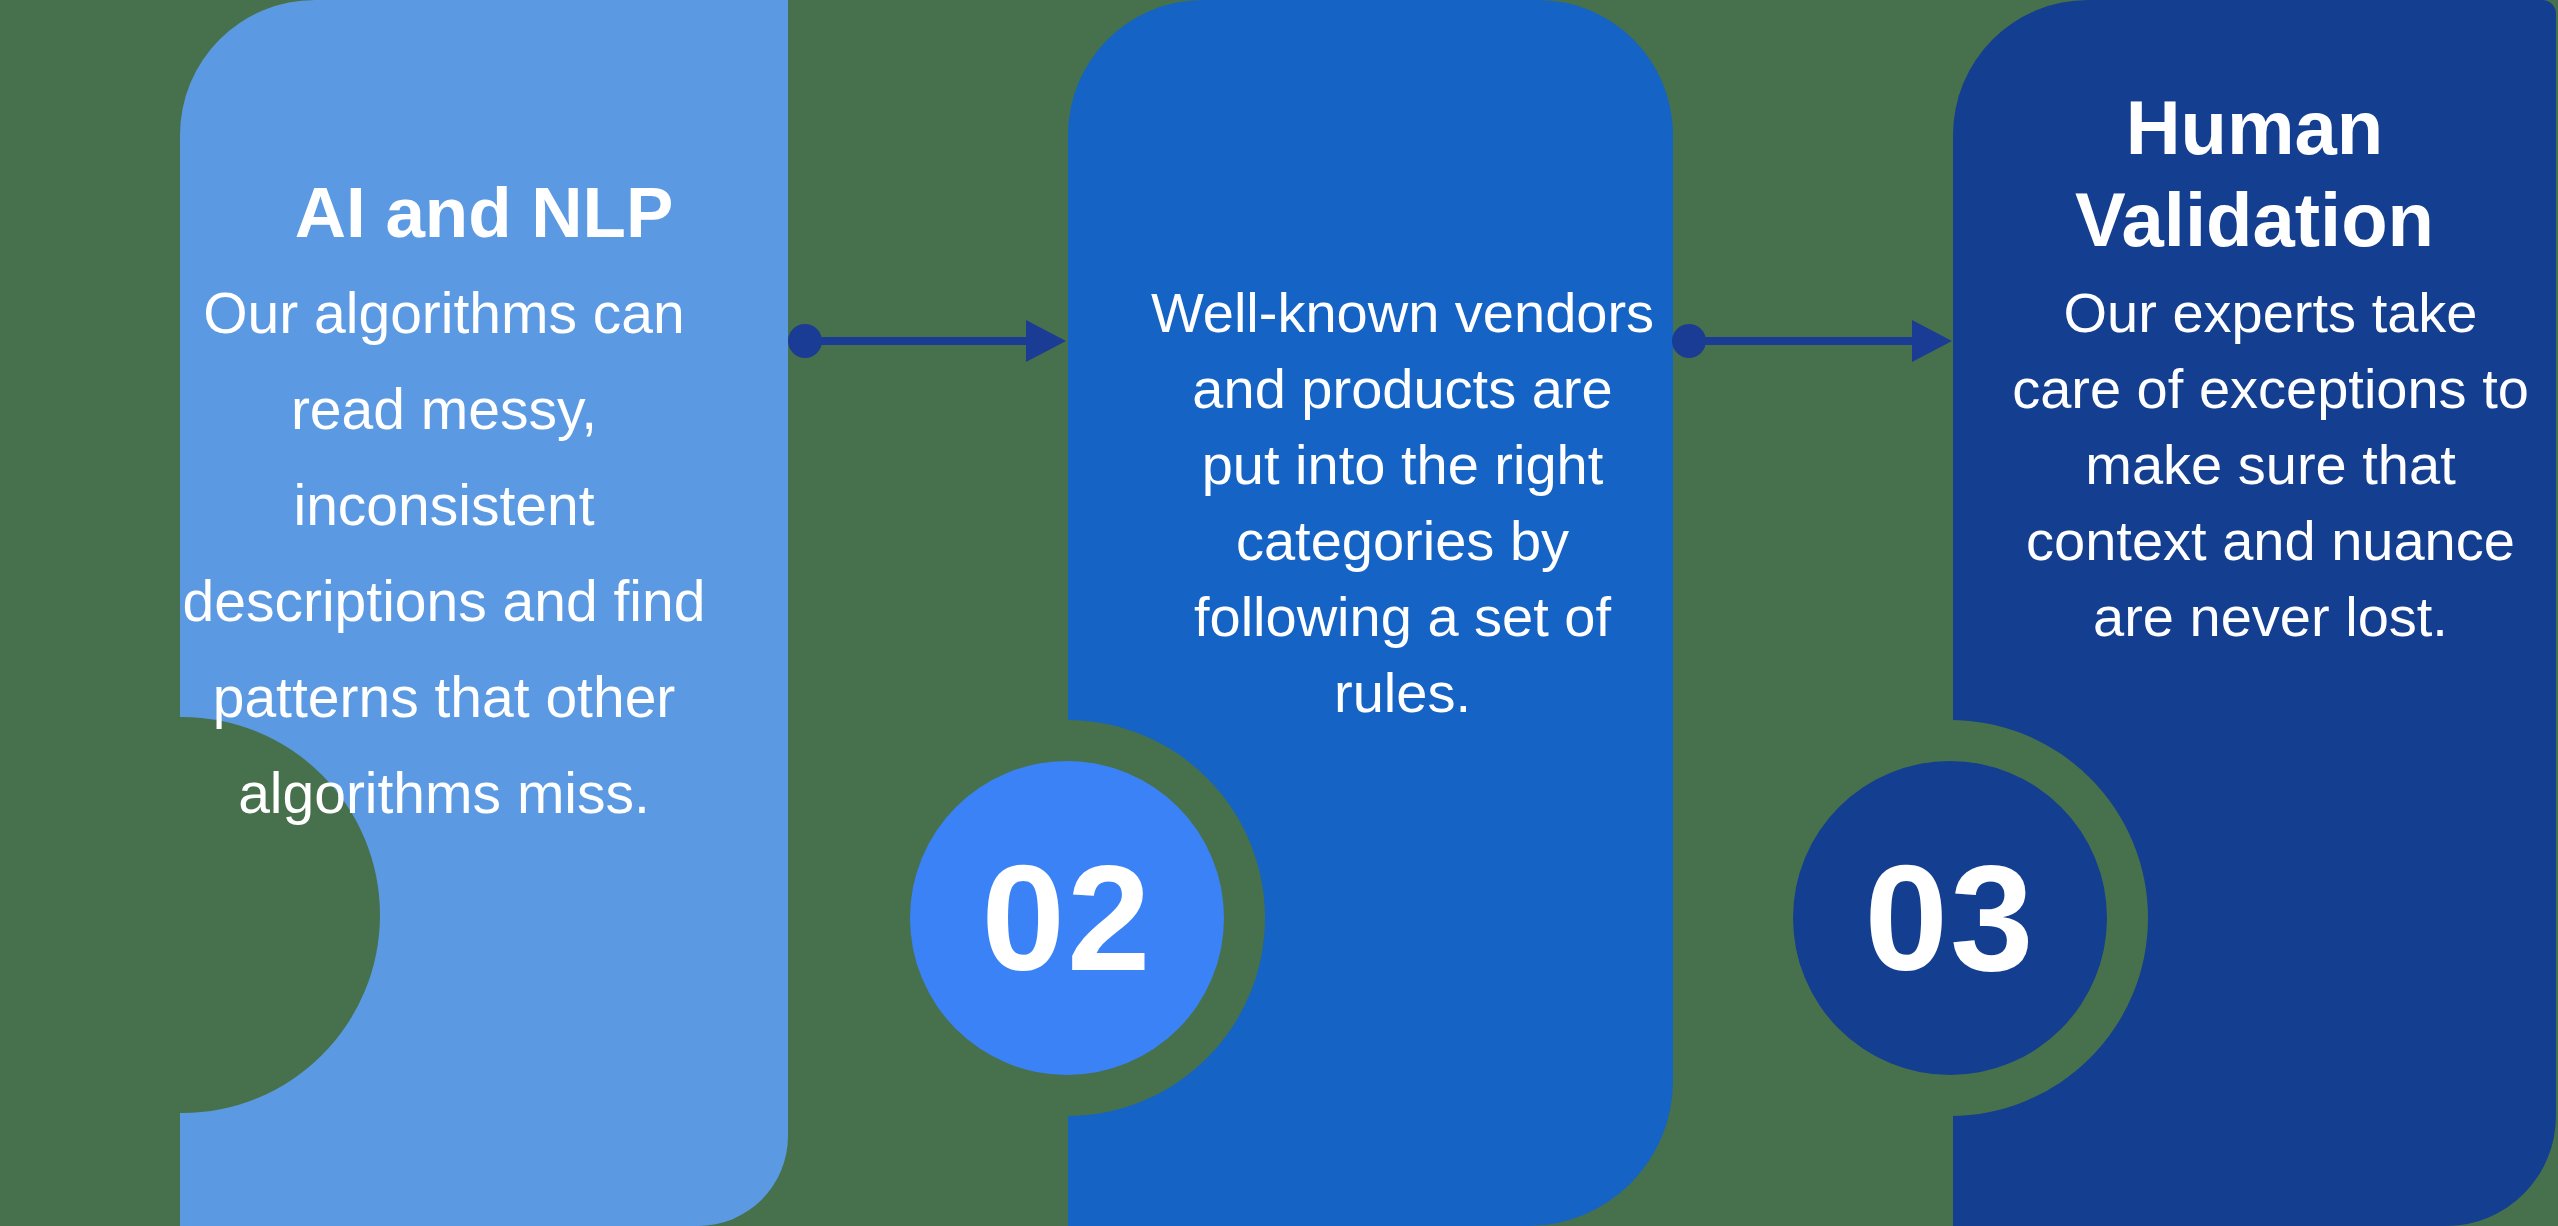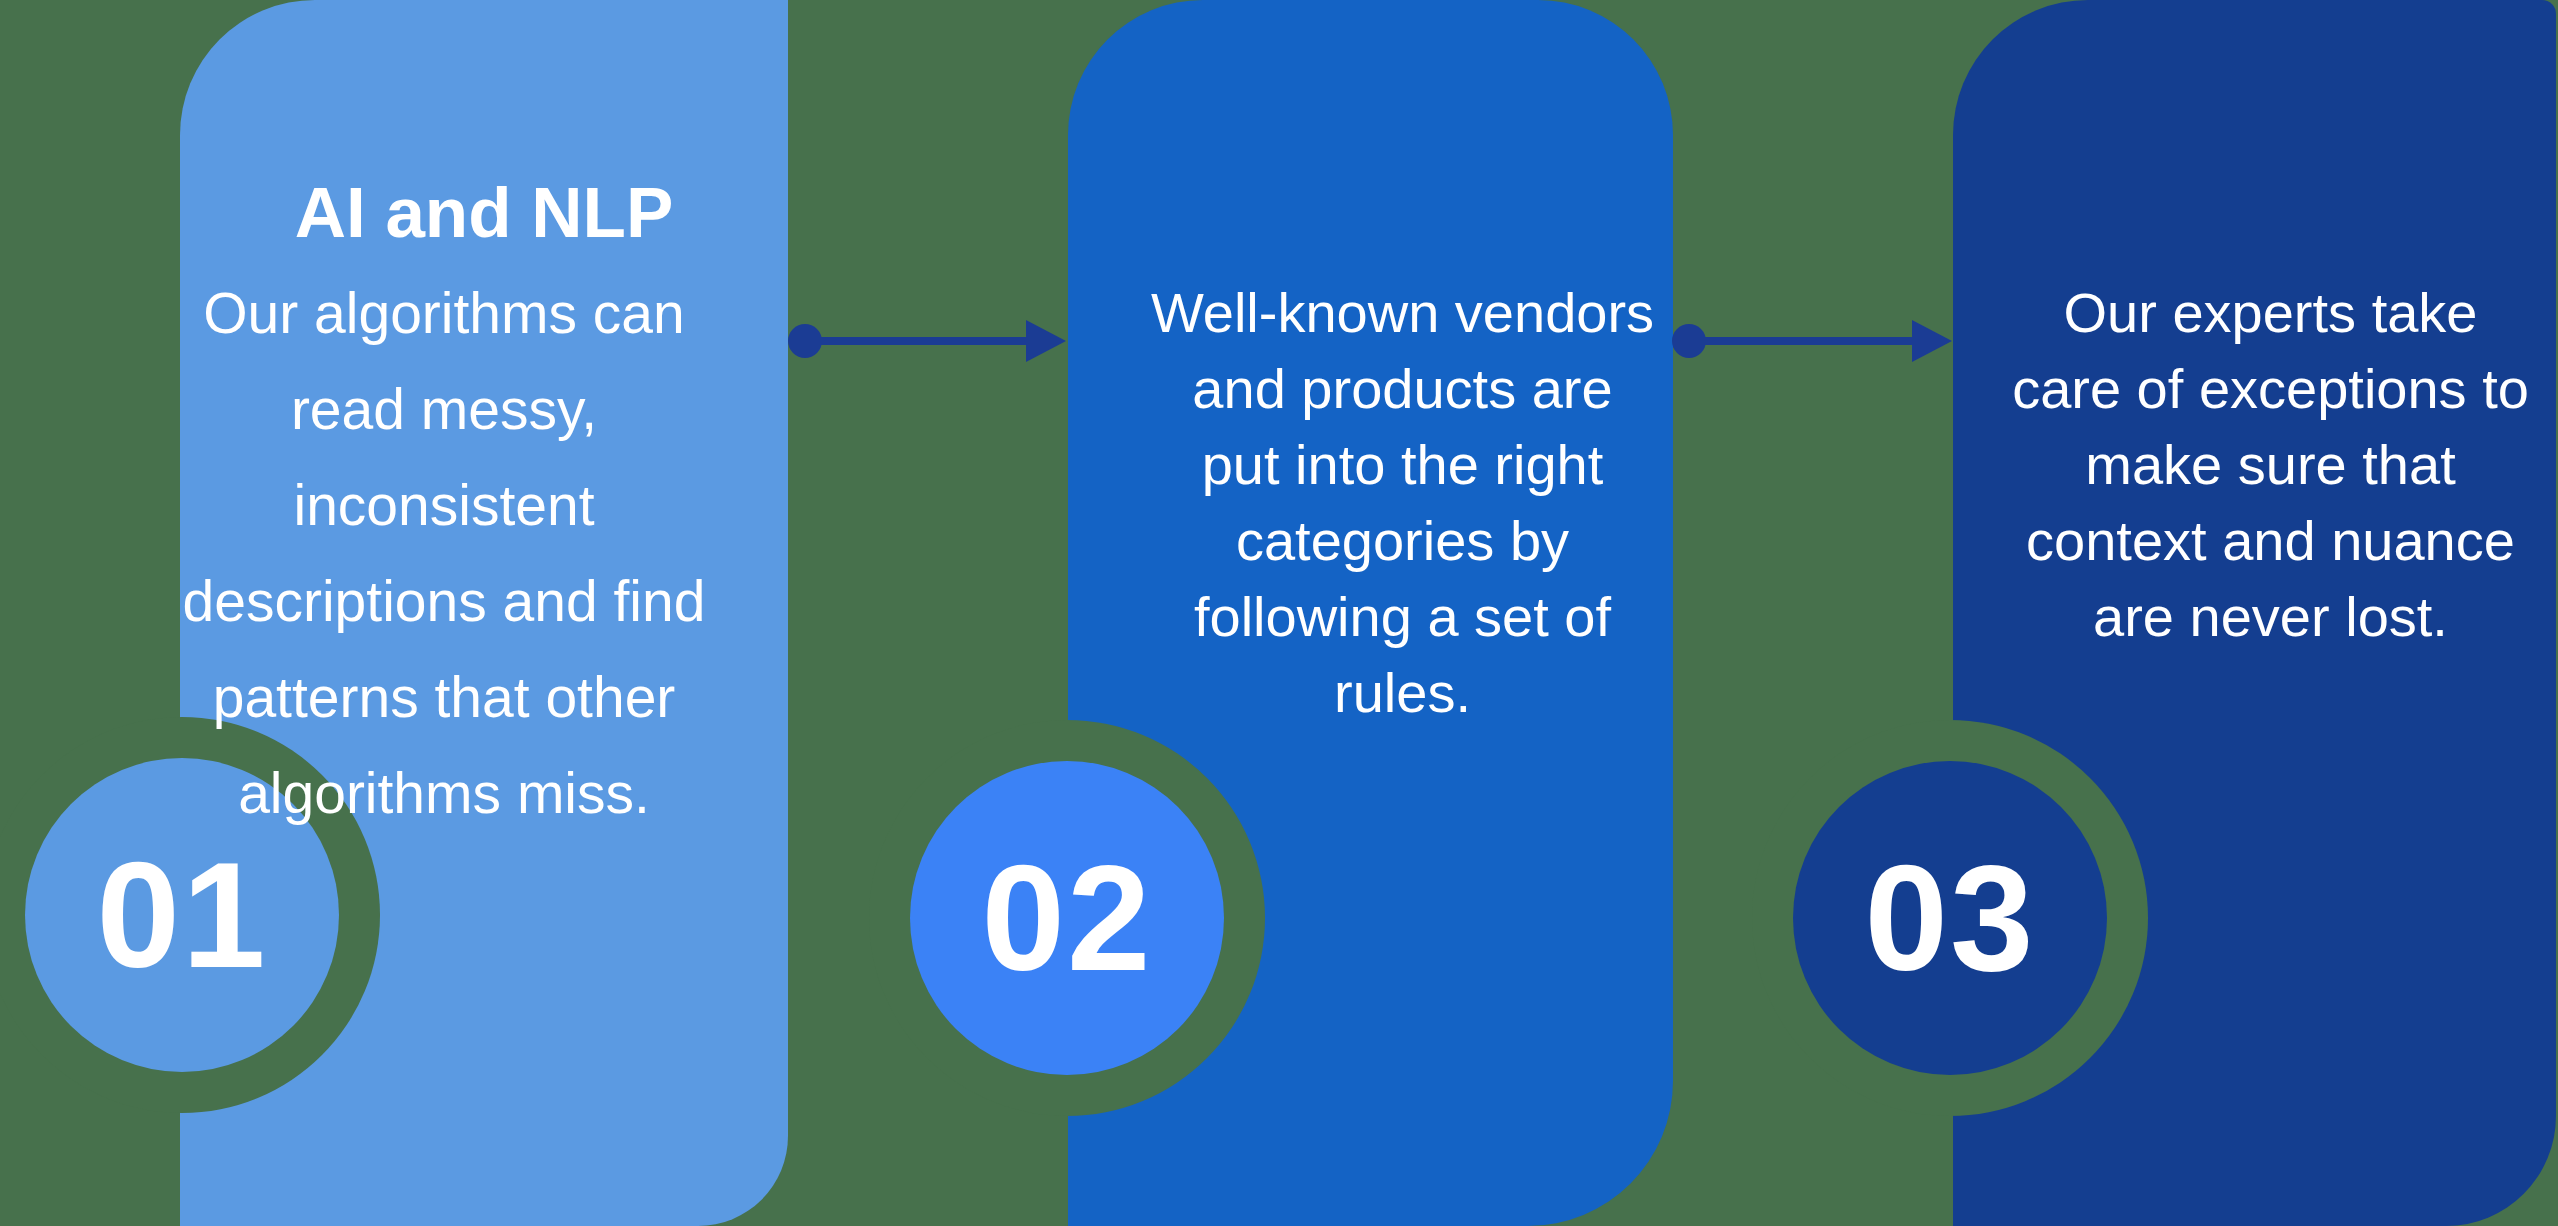--- a/index.html
+++ b/index.html
@@ -97,23 +97,20 @@
 <div id="canvas" style="background: rgb(71, 113, 76);">
 
   <div class="card" id="card-1" style="background: rgb(91, 154, 226);"></div>
   <div class="card" id="card-2" style="background: rgb(20, 99, 197);"></div>
   <div class="card" id="card-3" style="background: rgb(20, 62, 144);"></div>
 
   <div class="cutout-ring" id="ring-1" style="background: rgb(71, 113, 76);"></div>
   <div class="cutout-ring" id="ring-2" style="background: rgb(71, 113, 76);"></div>
   <div class="cutout-ring" id="ring-3" style="background: rgb(71, 113, 76);"></div>
 
-  <div class="num-circle" id="circle-1" style="background: rgb(91, 154, 226);">
-    <span>01</span>
-  </div>
   <div class="num-circle" id="circle-2" style="background: #3b82f6; justify-content: center;">
     <span>02</span>
   </div>
   <div class="num-circle" id="circle-3" style="background: rgb(20, 62, 144);">
     <span>03</span>
   </div>
 
   <div class="card-title" id="title-1">AI and NLP</div>
   <div class="card-body" id="body-1">Our algorithms can
 read messy,
@@ -122,20 +119,22 @@
 patterns that other
 algorithms miss.</div>
 
   <div class="card-body" id="body-2">Well-known vendors
 and products are
 put into the right
 categories by
 following a set of
 rules.</div>
 
+  <div class="card-title" id="title-3">Human
+Validation</div>
   <div class="card-body" id="body-3">Our experts take
 care of exceptions to
 make sure that
 context and nuance
 are never lost.</div>
 
   <div class="arrow-dot" id="dot-1" style="background: rgb(27, 60, 148);"></div>
   <div class="arrow-line" id="line-1" style="background: rgb(27, 60, 148);"></div>
   <div class="arrow-head" id="head-1" style="border-left-color: rgb(27, 60, 148);"></div>
 

